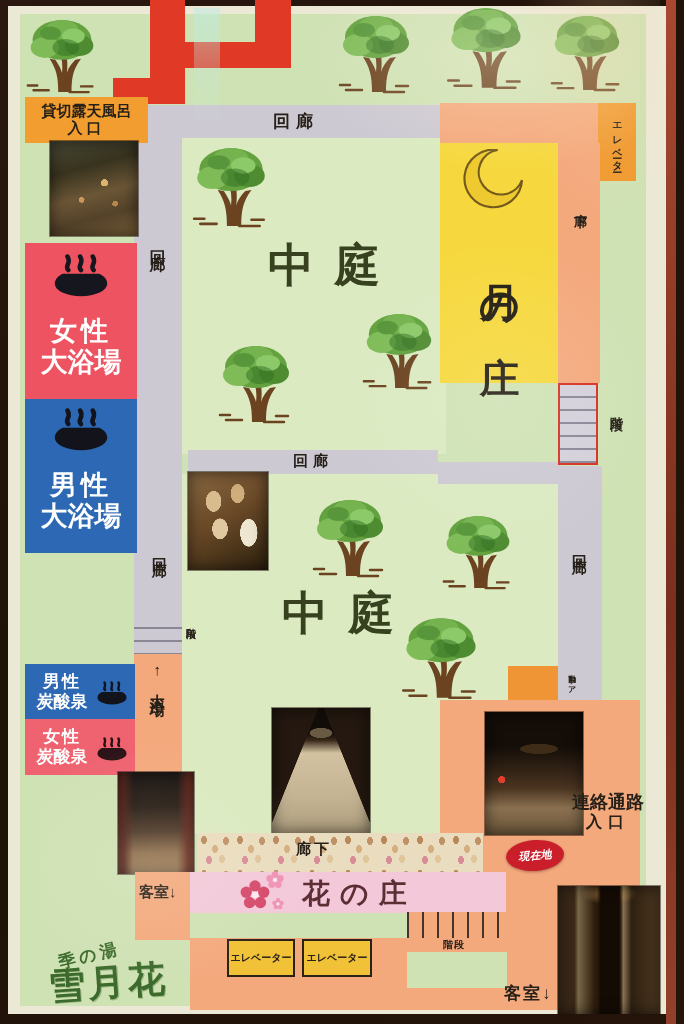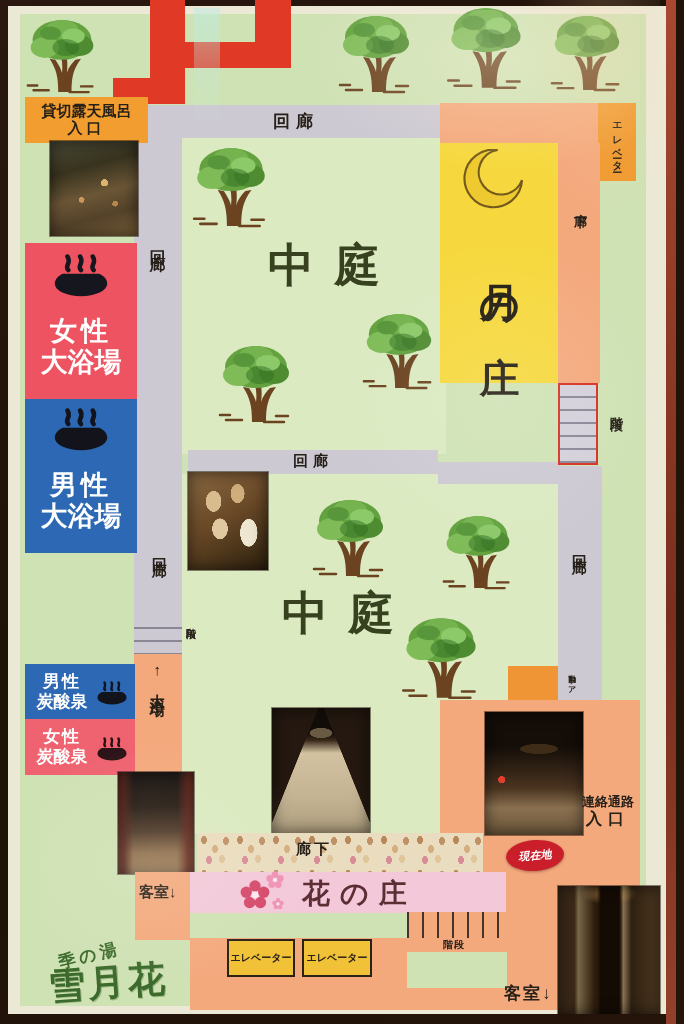--- a/index.html
+++ b/index.html
@@ -222,21 +222,21 @@
         <use href="#sym-onsen"></use>
       </svg>
   </div>
 
   <div class="photo p3" style="left:118px;top:772px;width:76px;height:102px;"></div>
   <div class="photo p4" style="left:272px;top:708px;width:98px;height:125px;"></div>
 
   <div class="abs" style="left:440px;top:700px;width:200px;height:310px;background:#f4a97d;"></div>
   <div class="photo p5" style="left:485px;top:712px;width:98px;height:123px;"></div>
   <div class="abs center" style="left:572px;top:788px;width:72px;height:48px;flex-direction:column;">
-    <span class="lbl" style="font-size:13px;">連絡通路</span>
+    <span class="lbl" style="font-size:18px;">連絡通路</span>
     <span class="lbl" style="font-size:16px;letter-spacing:6px;">入口</span>
   </div>
 
 
   <div class="abs mosaic" style="left:197px;top:833px;width:286px;height:40px;"></div>
   <span class="abs lbl" style="left:296px;top:841px;font-size:15px;letter-spacing:3px;">廊下</span>
 
   <div class="abs" style="left:190px;top:872px;width:316px;height:41px;background:#f3c9da;"></div>
   <svg class="abs" style="left:240px;top:880px;color:#d6486a;" width="30" height="30">
       <use href="#sym-blossom"></use>

